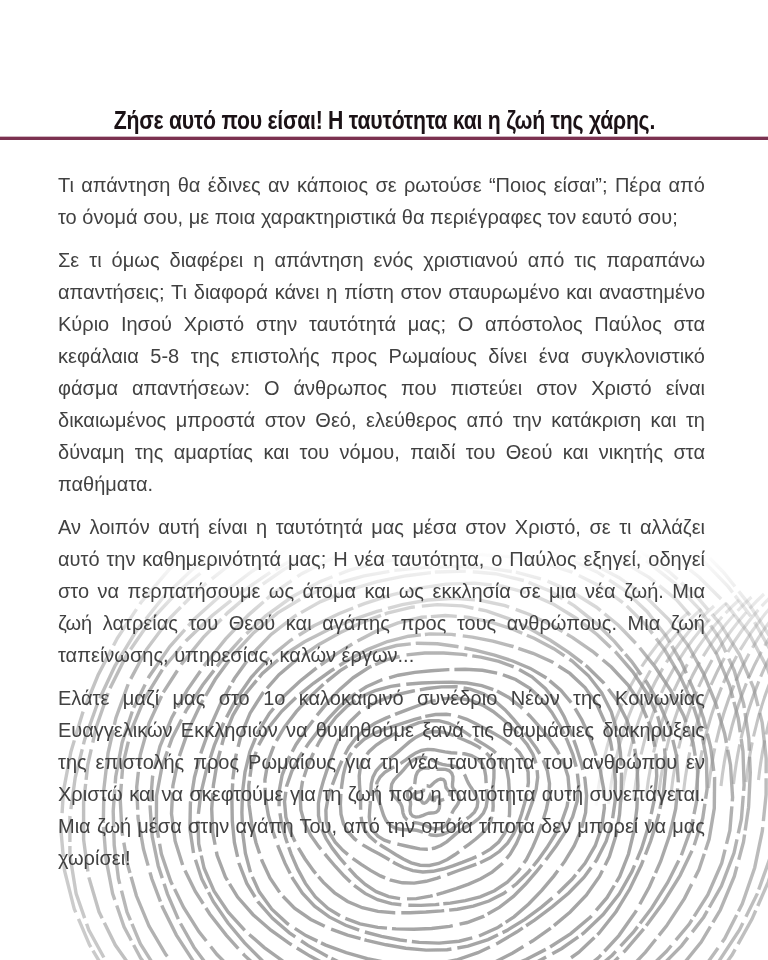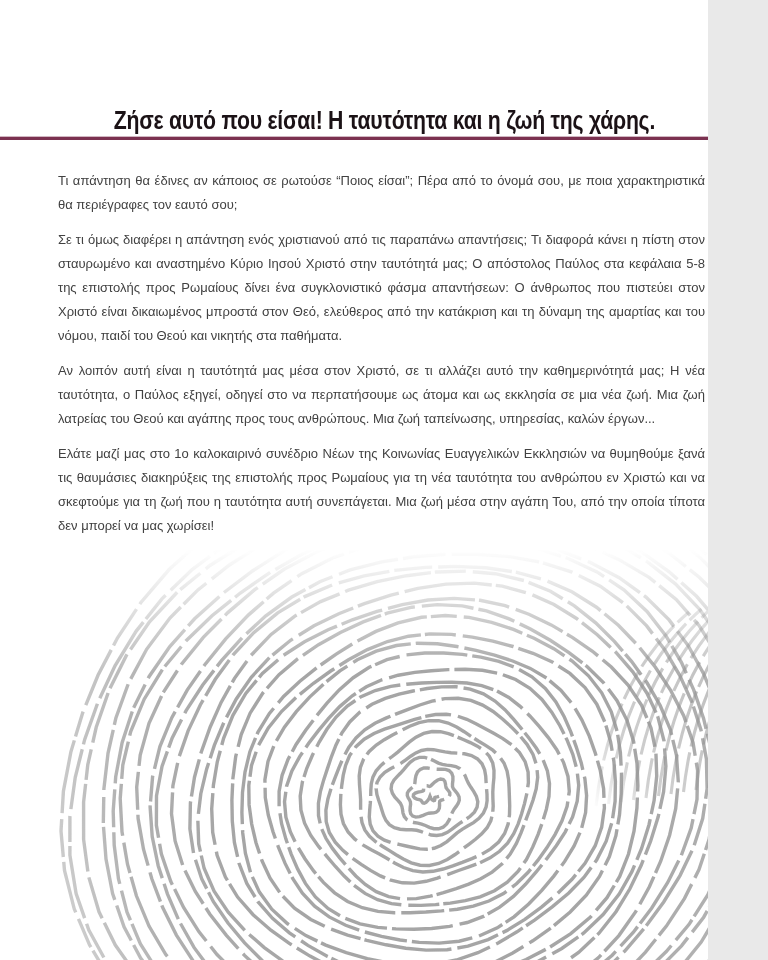--- a/index.html
+++ b/index.html
@@ -5,21 +5,21 @@
   :root{
     --accent:#7b3150;
     --title-color:#1b1216;
     --ink:#414141;
     --ridge:#949494;
     --bg:#ffffff;
   }
   html,body{margin:0;padding:0;background:#e9e9e9;}
   .page{
     position:relative;
-    width:708px;height:960px;
+    width:768px;height:960px;
     background:var(--bg);
     overflow:hidden;
     font-family:"Liberation Sans","DejaVu Sans",sans-serif;
   }
   
   .title-wrap{
     position:absolute;left:0;top:106px;width:768px;
     text-align:center;
     z-index:3;
   }
@@ -36,22 +36,22 @@
   .title-rule{
     position:absolute;left:0;top:137px;width:768px;height:3px;
     background:var(--accent);
     box-shadow:0 -1px 0 rgba(123,49,80,.35);
     z-index:3;
   }
   
   .body-text{
     position:absolute;left:58px;top:169px;width:647px;
     color:var(--ink);
-    font-size:13px;
-    line-height:24px;
+    font-size:20px;
+    line-height:32px;
     text-align:justify;
     z-index:2;
   }
   .body-text p{margin:0 0 11px 0;}
   .body-text p:last-child{margin-bottom:1px;}
   
   .fingerprint{
     position:absolute;left:0;top:0;width:768px;height:960px;
     z-index:1;
   }

